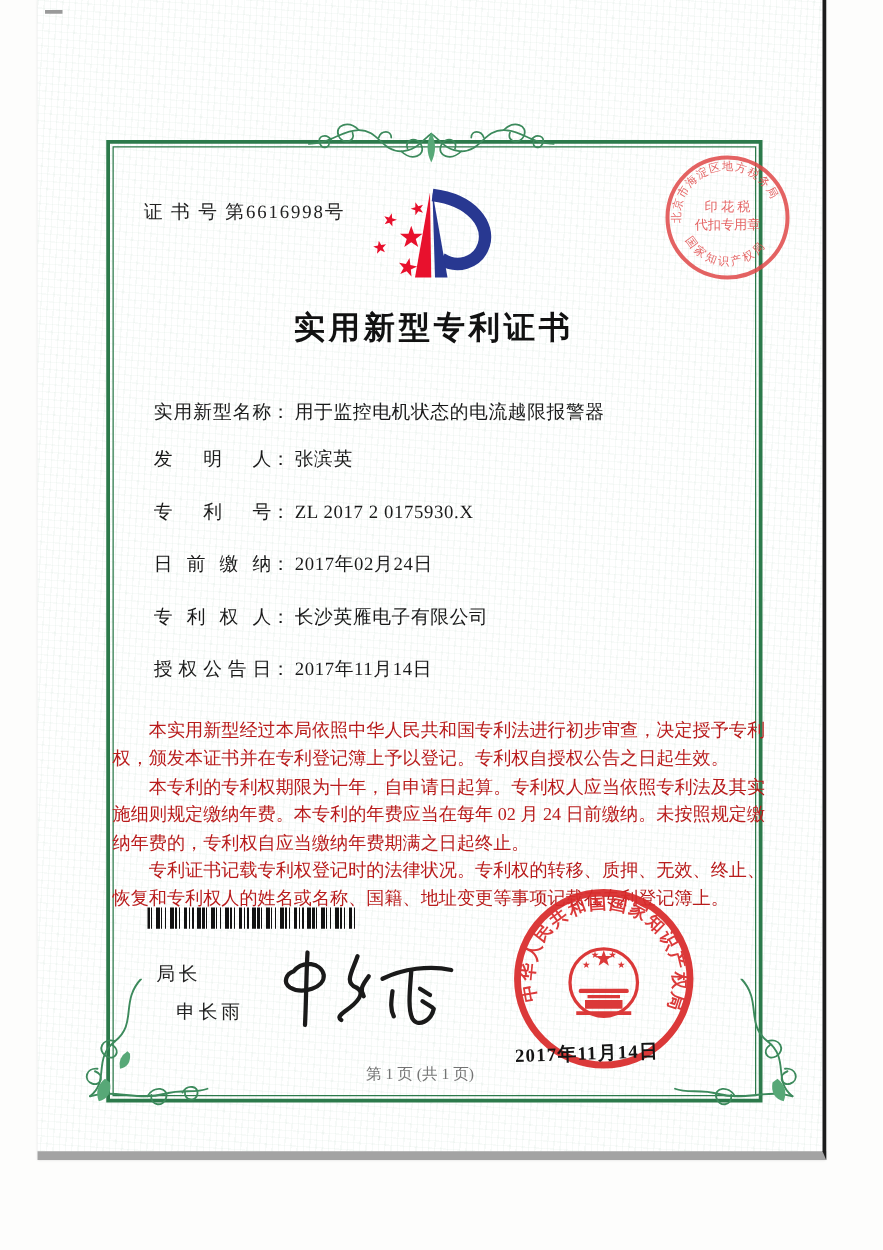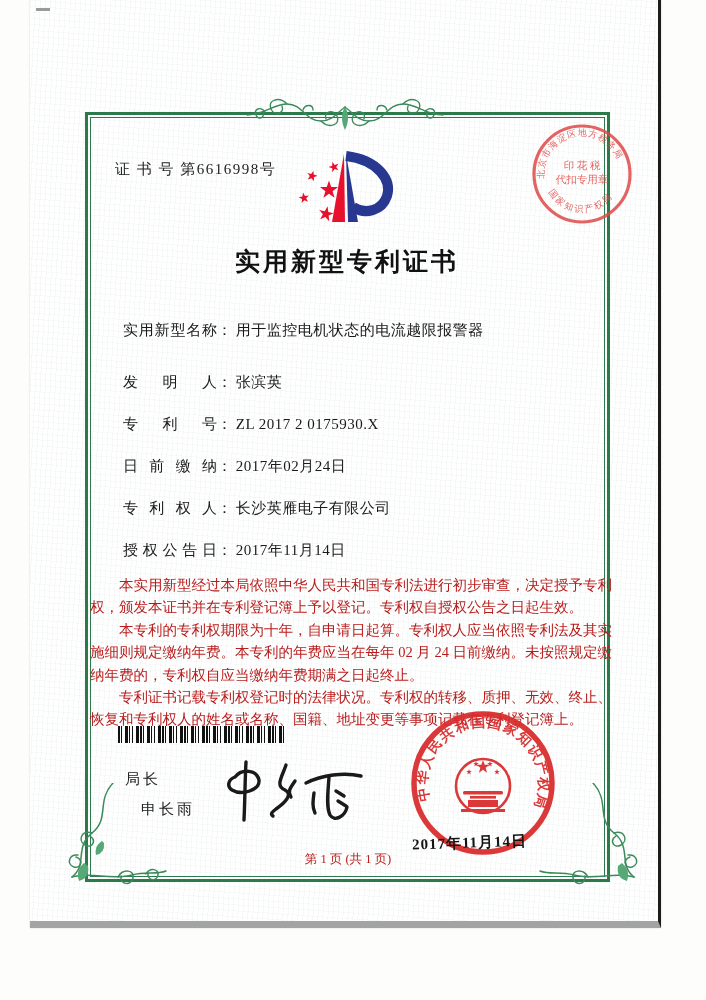--- a/index.html
+++ b/index.html
@@ -33,21 +33,21 @@
     position:absolute;left:85px;top:160px;font-size:15px;letter-spacing:1.5px;
     color:#222;white-space:nowrap;
   }
   .logo{position:absolute;left:252px;top:148px;}
   .title{
     position:absolute;left:67px;top:245px;width:500px;text-align:center;
     font-size:25px;font-weight:bold;letter-spacing:3px;color:#111;white-space:nowrap;
   }
   .fields{position:absolute;left:93px;top:320px;width:470px;font-size:15px;}
   .field-row{line-height:20px;margin-bottom:22px;white-space:nowrap;}
-  .field-row.first{margin-bottom:32px;}
+  .field-row.first{margin-bottom:18px;}
   .field-label{
     display:inline-block;width:94px;text-align:justify;text-align-last:justify;
     vertical-align:top;
   }
   .field-colon{display:inline-block;vertical-align:top;}
   .field-value{display:inline-block;letter-spacing:.5px;vertical-align:top;}
   .paras{
     position:absolute;left:60px;top:574px;width:522px;
     font-size:14.5px;line-height:22.4px;text-align:justify;color:#b91c1c;
   }
@@ -63,22 +63,22 @@
     font-family:"Liberation Sans","DejaVu Sans",sans-serif;color:#222;}
   .director-name{position:absolute;left:111px;top:800px;font-size:15px;letter-spacing:3px;
     font-family:"Liberation Sans","DejaVu Sans",sans-serif;color:#222;}
   .signature{position:absolute;left:178px;top:752px;}
   .seal{position:absolute;left:378px;top:708px;opacity:.93;}
   .seal-date{
     position:absolute;left:382px;top:833px;width:150px;font-size:15px;font-weight:bold;
     letter-spacing:1px;color:#141414;transform:rotate(-2deg);white-space:nowrap;
   }
   .footer{
-    position:absolute;left:218px;top:851px;width:200px;text-align:center;
-    font-size:12.5px;color:#b91c1c;white-space:nowrap;
+    position:absolute;left:206px;top:851px;width:200px;text-align:center;
+    font-size:12.5px;color:#737373;white-space:nowrap;
   }
   .stamp{position:absolute;left:500px;top:122px;opacity:.85;}
   .ornament-top{position:absolute;left:215px;top:94px;}
   .corner-left{position:absolute;left:28px;top:783px;}
   .corner-right{position:absolute;left:498px;top:783px;transform:scaleX(-1);}
   .scan-mark{position:absolute;left:6px;top:8px;width:14px;height:3px;background:#9a9a9a;}
 </style>
 </head>
 <body>
 

